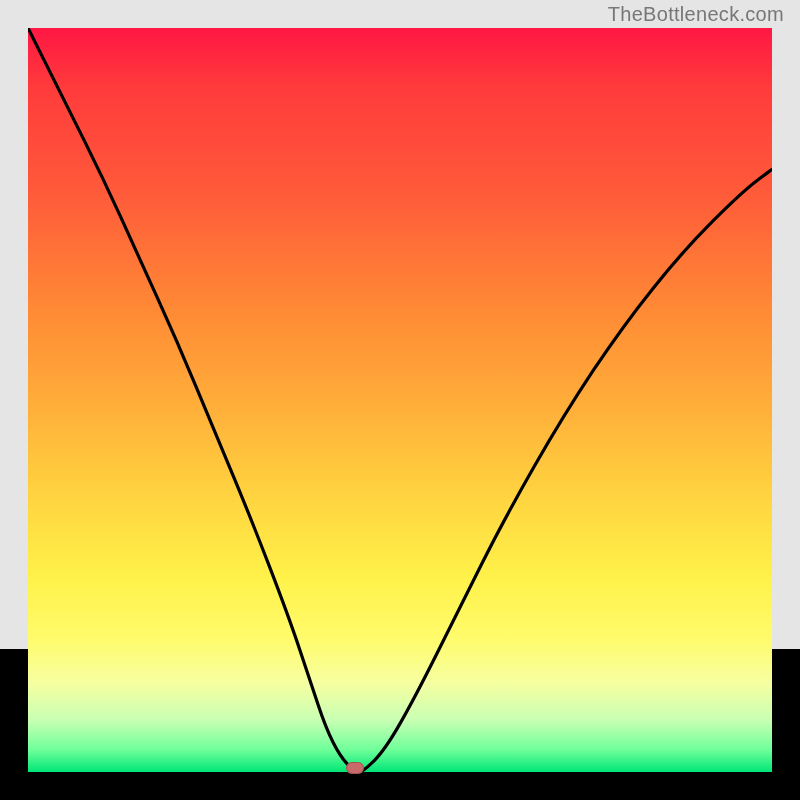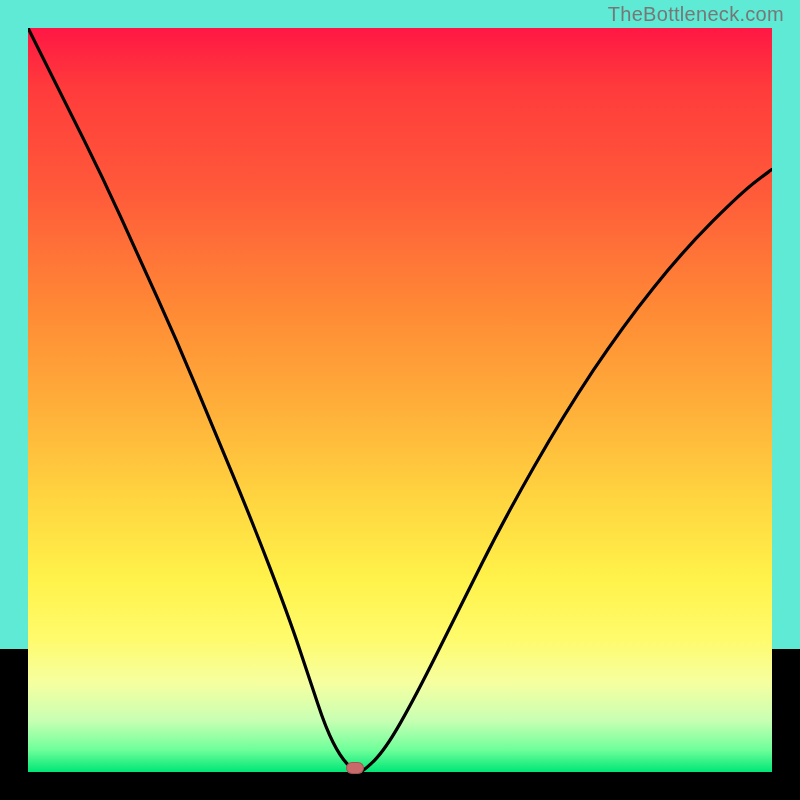--- a/index.html
+++ b/index.html
@@ -8,21 +8,21 @@
     width: 800px;
     height: 800px;
     background: #000;
     font-family: Arial, Helvetica, sans-serif;
     overflow: hidden;
   }
   .frame {
     position: relative;
     width: 800px;
     height: 649px;
-    background: #5eead4;
+    background: #e5e5e5;
   }
   .plot-area {
     position: absolute;
     left: 28px;
     top: 28px;
     width: 744px;
     height: 744px;
     
     background: linear-gradient(
       to bottom,

